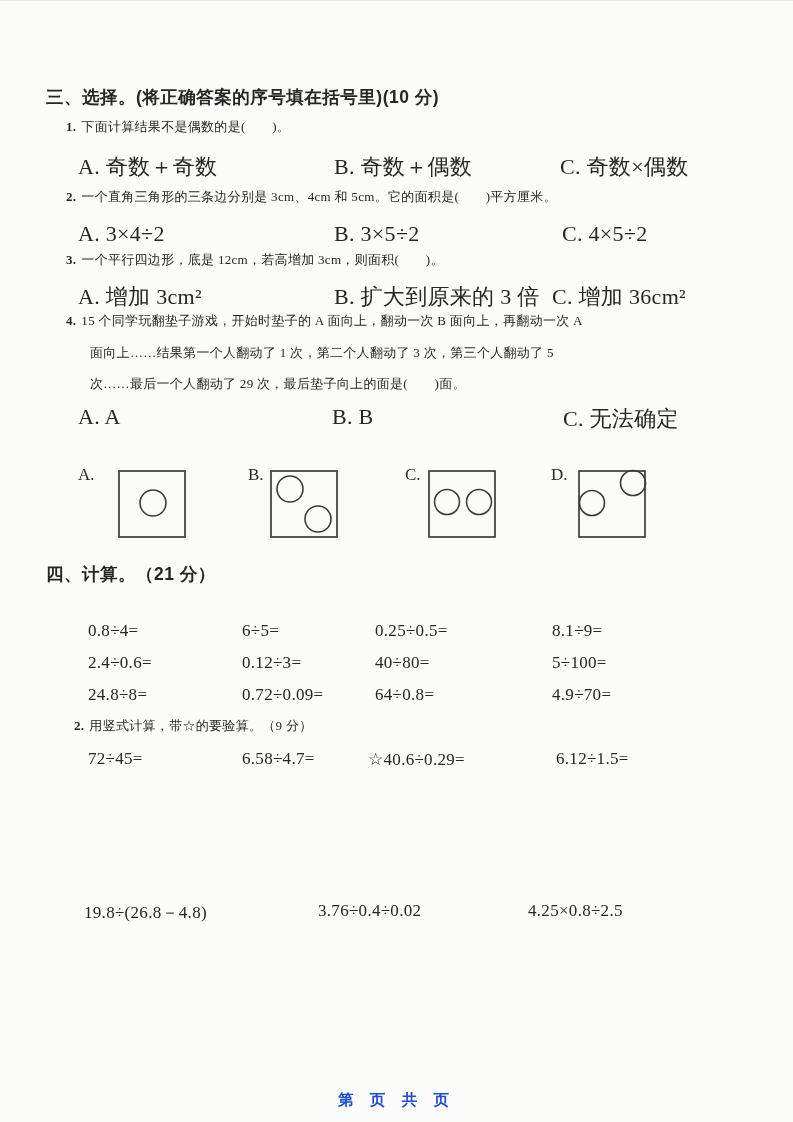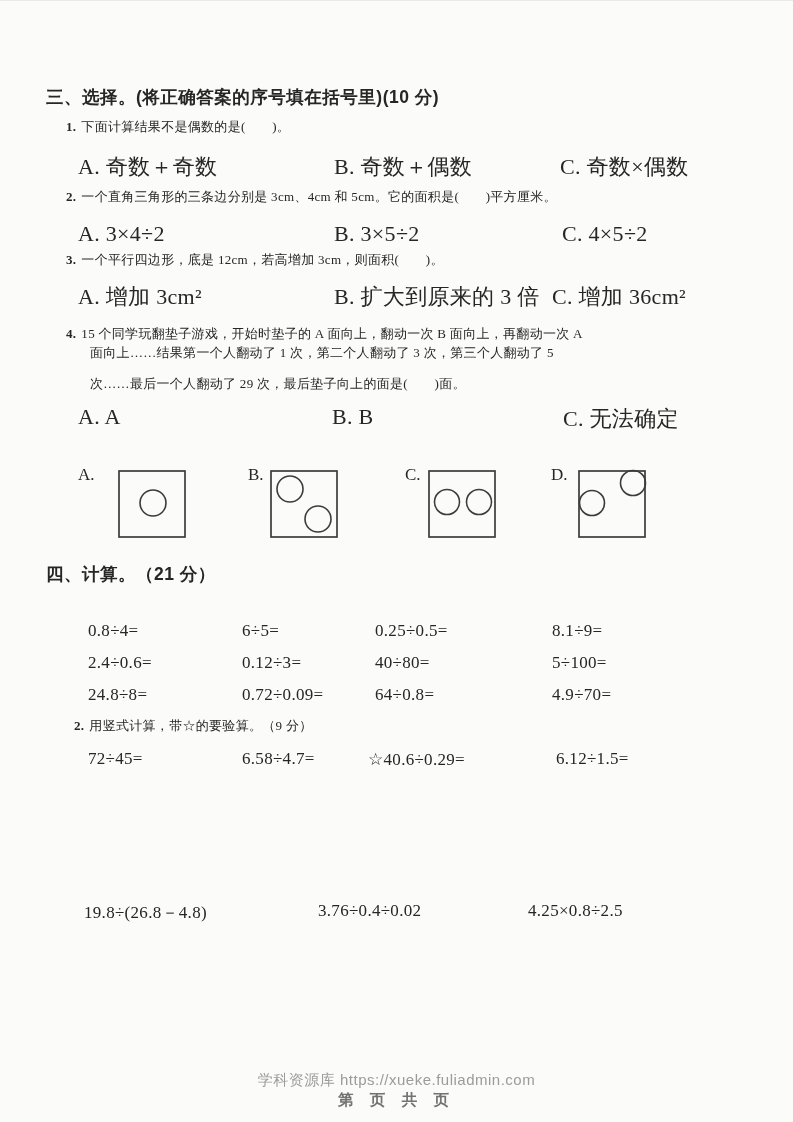--- a/index.html
+++ b/index.html
@@ -28,21 +28,21 @@
   .sq   { fill: none; stroke: #3b3b3b; stroke-width: 1.7; }
   .circ { fill: none; stroke: #3b3b3b; stroke-width: 1.6; }
   .footer-watermark {
     left: 0; right: 0; text-align: center;
     font-family: "Liberation Sans", "DejaVu Sans", sans-serif;
     font-size: 15px; color: #9b9b9b; letter-spacing: 0.5px;
   }
   .footer-page {
     left: 0; right: 0; text-align: center;
     font-family: "Liberation Sans", "DejaVu Sans", sans-serif;
-    font-size: 15.5px; color: #737373; letter-spacing: 6px; font-weight: 600;
+    font-size: 15.5px; color: #1d4ed8; letter-spacing: 6px; font-weight: 600;
   }
 </style>
 </head>
 <body>
 
 <div class="page">
 
   <div class="abs heading" style="left:46px; top:84px">三、选择。(将正确答案的序号填在括号里)(10 分)</div>
 
   <div class="abs qline" style="left:66px; top:117px">
@@ -59,21 +59,21 @@
   <span class="abs opt" style="left:334px; top:220px">B. 3×5÷2</span>
   <span class="abs opt" style="left:562px; top:220px">C. 4×5÷2</span>
 
   <div class="abs qline" style="left:66px; top:250px">
     <span class="qnum">3.</span><span>一个平行四边形，底是 12cm，若高增加 3cm，则面积(　　)。</span>
   </div>
   <span class="abs opt" style="left:78px;  top:281px">A. 增加 3cm²</span>
   <span class="abs opt" style="left:334px; top:281px">B. 扩大到原来的 3 倍</span>
   <span class="abs opt" style="left:552px; top:281px">C. 增加 36cm²</span>
 
-  <div class="abs qline" style="left:66px; top:324px">
+  <div class="abs qline" style="left:66px; top:311px">
     <span class="qnum">4.</span><span>15 个同学玩翻垫子游戏，开始时垫子的 A 面向上，翻动一次 B 面向上，再翻动一次 A</span>
   </div>
   <div class="abs qline" style="left:90px; top:343px">面向上……结果第一个人翻动了 1 次，第二个人翻动了 3 次，第三个人翻动了 5</div>
   <div class="abs qline" style="left:90px; top:374px">次……最后一个人翻动了 29 次，最后垫子向上的面是(　　)面。</div>
   <span class="abs opt" style="left:78px;  top:403px">A. A</span>
   <span class="abs opt" style="left:332px; top:403px">B. B</span>
   <span class="abs opt" style="left:563px; top:403px">C. 无法确定</span>
 
 
   <span class="abs figlabel" style="left:78px;  top:464px">A.</span>
@@ -125,16 +125,15 @@
   </div>
   <span class="abs calc" style="left:88px;  top:748px">72÷45=</span>
   <span class="abs calc" style="left:242px; top:748px">6.58÷4.7=</span>
   <span class="abs calc" style="left:368px; top:748px">☆40.6÷0.29=</span>
   <span class="abs calc" style="left:556px; top:748px">6.12÷1.5=</span>
 
   <span class="abs calc" style="left:84px;  top:900px">19.8÷(26.8－4.8)</span>
   <span class="abs calc" style="left:318px; top:900px">3.76÷0.4÷0.02</span>
   <span class="abs calc" style="left:528px; top:900px">4.25×0.8÷2.5</span>
 
-  <div class="abs footer-watermark" style="top:1070px">学科资源库 https://xueke.fuliadmin.com</div>
   <div class="abs footer-page" style="top:1089px">第 页 共 页</div>
 
 </div>
 
 </body></html>

